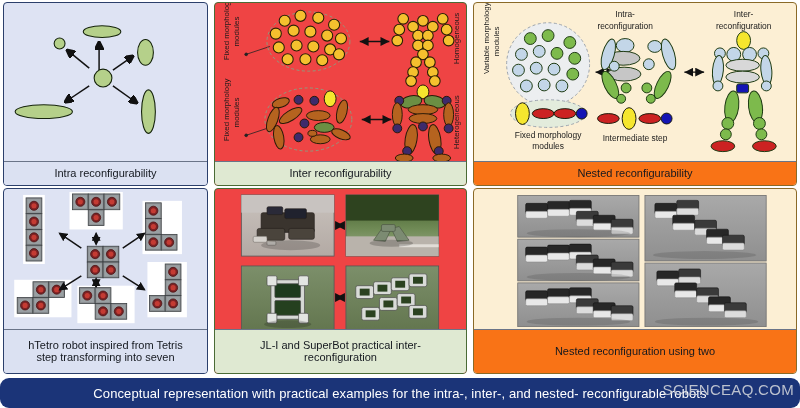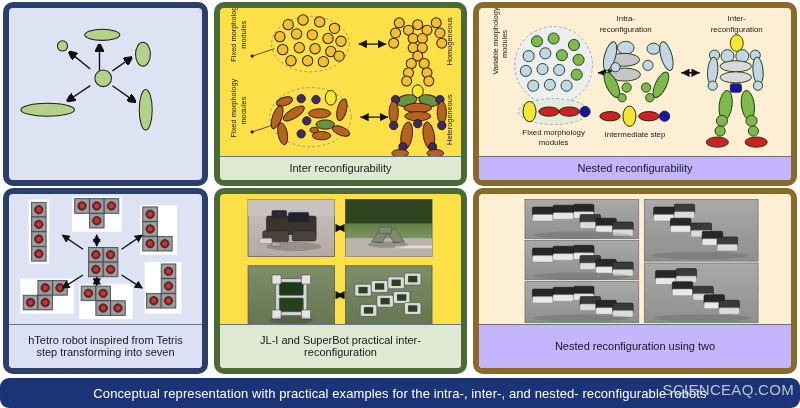--- a/index.html
+++ b/index.html
@@ -14,45 +14,45 @@
     background:#ffffff;
   }
   
   .col{position:absolute;top:0;bottom:30px;}
   .col.c1{left:0;width:211px;}
   .col.c2{left:211px;width:259px;}
   .col.c3{left:470px;width:330px;}
 
   .cell{
     position:absolute;left:3px;right:3px;
-    border:6px solid #d946ef;
-    border-radius:10px;
+    border:1px solid #d946ef;
+    border-radius:4px;
     box-sizing:border-box;
     overflow:hidden;
   }
   .cell.top{top:2px;height:184px;}
   .cell.bot{top:188px;height:186px;}
 
   
   .c1 .cell{background:#dee3f3;border-color:#2b3f6b;}
-  .c2 .cell{background:#fde047;border-color:#4a6b36;}
+  .c2 .cell{background:#ef4444;border-color:#4a6b36;}
   .c3 .cell{background:#fcefd4;border-color:#8a6a28;}
 
   .panel-body{position:absolute;left:0;right:0;top:0;bottom:24px;}
   .caption{
     position:absolute;left:0;right:0;bottom:0;height:24px;
     display:flex;align-items:center;justify-content:center;
     text-align:center;line-height:1.05;
     font-size:11px;color:#14181f;
     border-top:1px solid #6a7488;
     padding:0 4px;box-sizing:border-box;
   }
   .c1 .caption{background:#dbe1f2;}
   .c2 .caption{background:#dfe9d2;}
-  .c3 .caption{background:#c4b5fd;}
+  .c3 .caption{background:#f97316;}
   .cell.bot .caption{height:44px;bottom:0;}
   .cell.bot .panel-body{bottom:36px;}
 
   
   #banner{
     position:absolute;left:0;bottom:0;width:800px;height:30px;
     background:#1b3478;color:#ffffff;
     display:flex;align-items:center;justify-content:center;
     font-size:13px;letter-spacing:.1px;
     box-sizing:border-box;padding:0 8px;border-radius:9px;
@@ -101,20 +101,21 @@
 
           <ellipse class="shp" cx="99" cy="29" rx="19" ry="6" fill="#b5d08a"></ellipse>
 
           <ellipse class="shp" cx="143" cy="50" rx="8" ry="13" fill="#b5d08a"></ellipse>
 
           <ellipse class="shp" cx="146" cy="110" rx="7" ry="22" fill="#b5d08a"></ellipse>
 
           <ellipse class="shp" cx="40" cy="110" rx="29" ry="7" fill="#b5d08a"></ellipse>
         </svg>
       </div>
+      <div class="caption">Intra reconfigurability</div>
     </div>
 
     <div class="cell bot">
       <div class="panel-body">
         <svg class="scene" viewBox="0 0 205 150" preserveAspectRatio="xMidYMid meet">
           <defs>
             <marker id="ah2" markerWidth="6" markerHeight="6" refX="5" refY="3" orient="auto">
               <path d="M0,0 L6,3 L0,6 z" fill="#111"></path>
             </marker>
             <g id="tmod">

